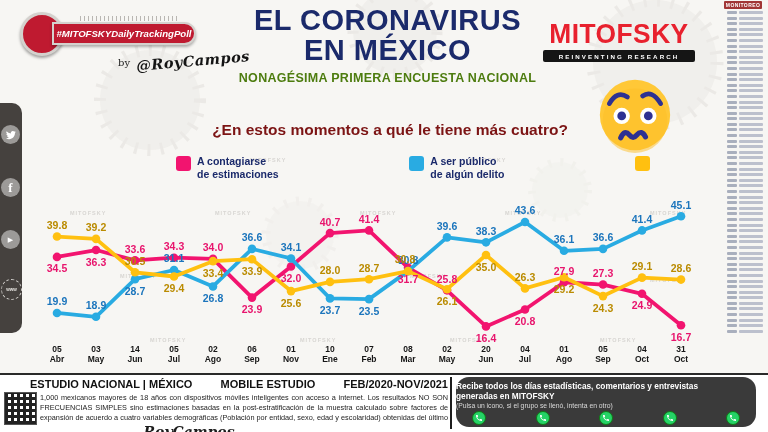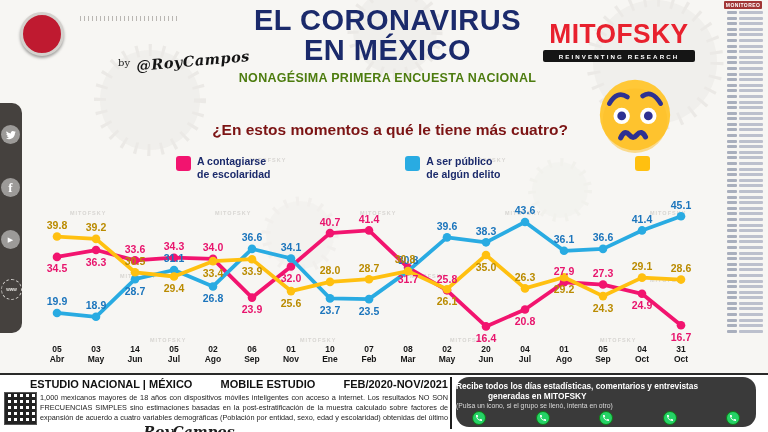--- a/index.html
+++ b/index.html
@@ -68,21 +68,21 @@
   .f-heads{position:absolute;left:30px;top:3px;width:418px;display:flex;justify-content:space-between;}
   .f-heads span{font-size:11px;font-weight:800;color:#111;white-space:nowrap;}
   .f-meth{position:absolute;left:40px;top:18px;width:408px;font-size:7.3px;line-height:1.38;
           text-align:justify;color:#1c1c1c;}
   .f-sig{font-family:"DejaVu Serif",serif;font-style:italic;font-weight:bold;font-size:14px;}
   .f-div{position:absolute;left:450px;top:2px;bottom:3px;width:2px;background:#1d1d1d;}
   
   .wapanel{position:absolute;left:456px;top:377px;width:300px;height:50px;background:#3a3a3a;
            border-radius:13px;z-index:3;color:#fff;text-align:left;padding-top:4px;box-sizing:border-box;}
   .wa-l1{font-size:8.3px;font-weight:700;line-height:1.25;}
-  .wa-l2{font-size:8.3px;font-weight:700;line-height:1.25;padding-left:32px;}
+  .wa-l2{font-size:8.3px;font-weight:700;line-height:1.25;}
   .wa-l2 b{font-weight:800;}
   .wa-l3{font-size:6.8px;color:#d9d9d9;margin-top:.5px;}
   .wa-row{display:flex;justify-content:space-between;padding:2px 16px 0;}
   .wa-ico{width:14px;height:14px;border-radius:50%;background:#23a829;border:1.5px solid #0f7a14;
           display:flex;align-items:center;justify-content:center;box-sizing:border-box;cursor:pointer;}
   .wa-ico svg{display:block;}
 </style>
 </head>
 <body>
 
@@ -105,20 +105,23 @@
         </svg>
     </div>
     <div class="soc-ic soc-fb" style="top:75px">f</div>
     <div class="soc-ic soc-yt" style="top:127px">▶</div>
     <div class="soc-ic soc-www" style="top:176px">www</div>
   </div>
 
   <div class="badge">
     <div class="badge-ticks"></div>
     <div class="badge-bulb"></div>
+    <div class="badge-bar">
+      <span>#MITOFSKYDailyTrackingPoll</span>
+    </div>
     <div class="badge-by">by</div>
     <div class="badge-sig">@RoyCampos</div>
   </div>
 
   <div class="titleblock">
     <div class="title-l">EL CORONAVIRUS</div>
     <div class="title-l">EN MÉXICO</div>
     <div class="subtitle">NONAGÉSIMA PRIMERA ENCUESTA NACIONAL</div>
   </div>
 
@@ -139,21 +142,21 @@
     <path d="M -15 24 q 4 -9 9 -3 q 4 5 8 0 q 5 -6 9 2" stroke="#2e3192" stroke-width="5.5" fill="none" stroke-linecap="round"></path>
   </svg>
 
   <div class="question">¿En estos momentos a qué le tiene más cuatro?</div>
 
   <div class="legend">
     <div class="leg-item">
       <div class="leg-chip" id="chip0" style="background: rgb(242, 20, 111);"></div>
       <div class="leg-txt">
         <div>A contagiarse</div>
-        <div>de escolaridad</div>
+        <div>de estimaciones</div>
       </div>
     </div>
     <div class="leg-item">
       <div class="leg-chip" id="chip1" style="background: rgb(41, 171, 226);"></div>
       <div class="leg-txt">
         <div>A ser público</div>
         <div>de algún delito</div>
       </div>
     </div>
     <div class="leg-item">

